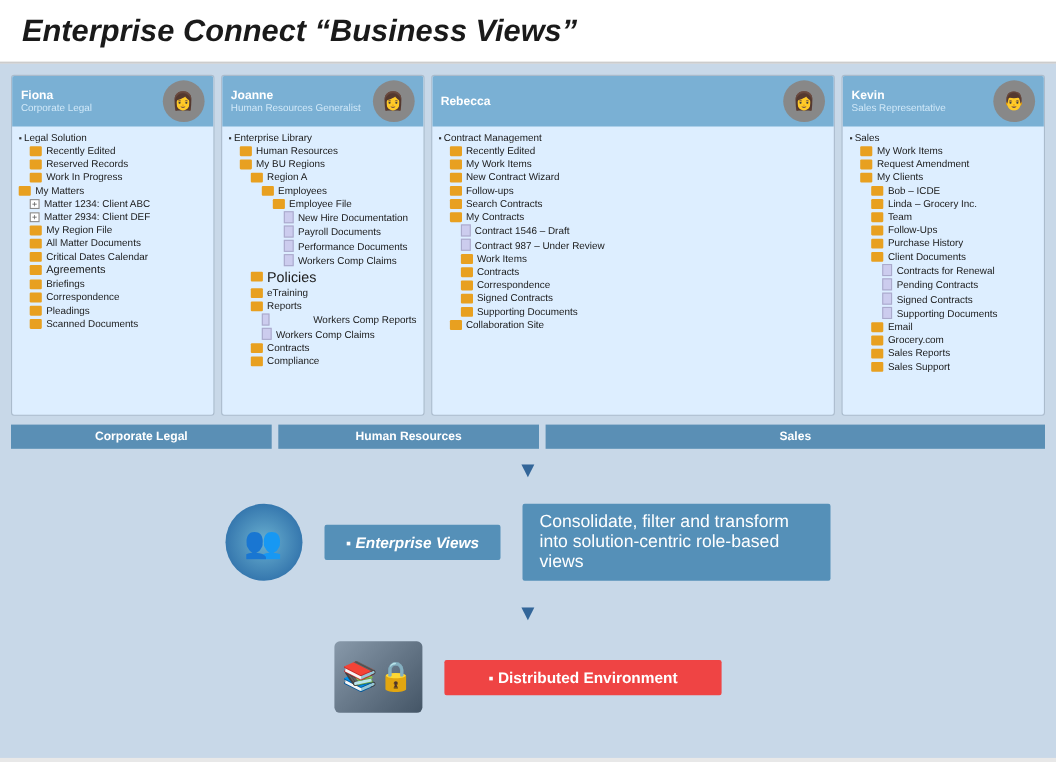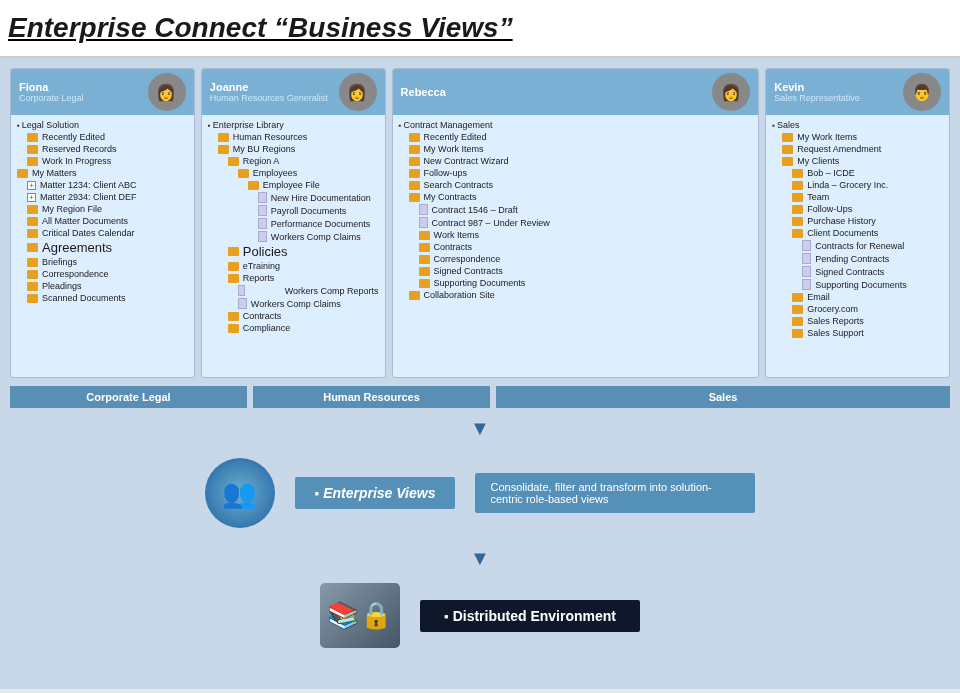--- a/index.html
+++ b/index.html
@@ -8,26 +8,25 @@
       background: #e8e8e8;
       width: 960px;
       height: 693px;
       overflow: hidden;
       position: relative;
     }
 
     
     #header {
       background: white;
-      padding: 12px 8px;
+      padding: 12px 20px;
       display: flex;
       align-items: center;
       justify-content: space-between;
       border-bottom: 2px solid #ccc;
-      text-decoration: underline;
     }
     #header h1 {
       font-size: 28px;
       font-weight: bold;
       color: #1a1a1a;
       font-style: italic;
     }
 
     .opentext-logo {
       text-align: right;
@@ -168,21 +167,21 @@
       font-size: 14px;
       font-weight: bold;
       padding: 8px 20px;
       border-radius: 2px;
       font-style: italic;
     }
 
     .enterprise-description {
       background: #5590b8;
       color: white;
-      font-size: 11px;
+      font-size: 16px;
       padding: 8px 15px;
       border-radius: 2px;
       max-width: 280px;
     }
 
     #distributed-row {
       display: flex;
       align-items: center;
       justify-content: center;
       gap: 20px;
@@ -196,25 +195,25 @@
       border-radius: 5px;
       display: flex;
       align-items: center;
       justify-content: center;
       color: white;
       font-size: 26px;
       position: relative;
     }
 
     .distributed-label {
-      background: #0f172a;
+      background: #ef4444;
       color: white;
       font-size: 14px;
       font-weight: bold;
-      padding: 8px 24px;
+      padding: 8px 40px;
       border-radius: 2px;
     }
 
     
     .arrow-down {
       text-align: center;
       color: #336699;
       font-size: 18px;
       line-height: 1;
     }
@@ -318,21 +317,21 @@
           <div class="tree-item indent-1">
             <span class="folder-sm"></span>
             <span style="font-size:9px;">All Matter Documents</span>
           </div>
           <div class="tree-item indent-1">
             <span class="folder-sm"></span>
             <span style="font-size:9px;">Critical Dates Calendar</span>
           </div>
           <div class="tree-item indent-1">
             <span class="folder-sm"></span>
-            <span style="font-size:13px;">Agreements</span>
+            <span style="font-size:10px;">Agreements</span>
           </div>
           <div class="tree-item indent-1">
             <span class="folder-sm"></span>
             <span style="font-size:9px;">Briefings</span>
           </div>
           <div class="tree-item indent-1">
             <span class="folder-sm"></span>
             <span style="font-size:9px;">Correspondence</span>
           </div>
           <div class="tree-item indent-1">

